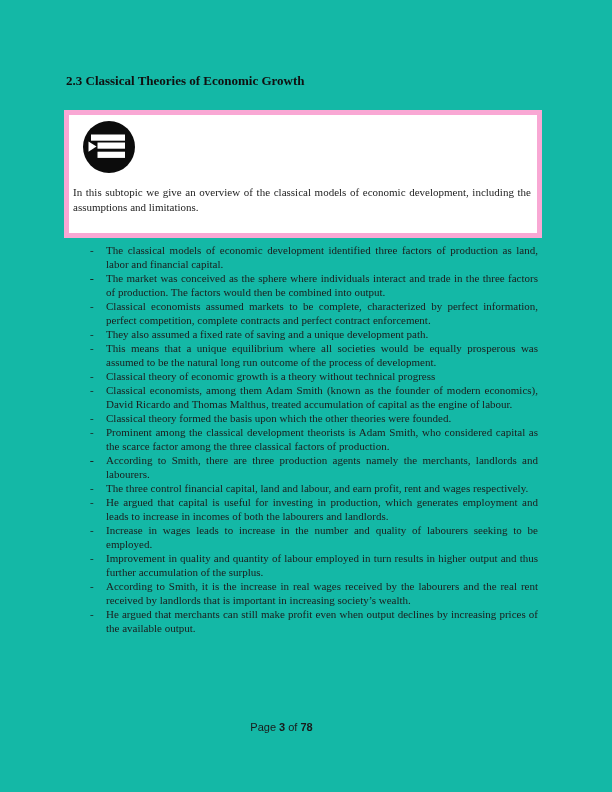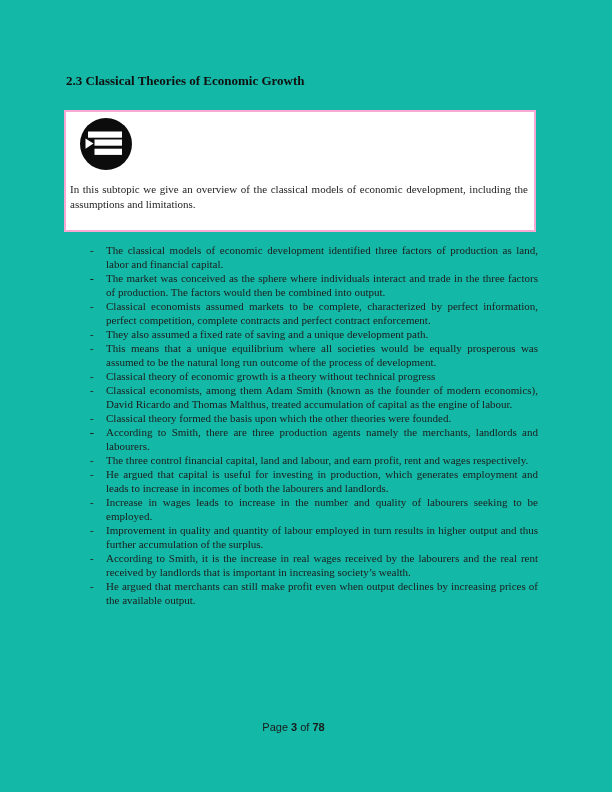--- a/index.html
+++ b/index.html
@@ -25,21 +25,21 @@
     font-weight: bold;
     color: #101010;
     white-space: nowrap;
   }
   .overview-box {
     position: absolute;
     left: 64px;
     top: 110px;
     width: 468px;
     height: 118px;
-    border: 2px solid #f9a8d4;
+    border: 5px solid #f9a8d4;
     background: #ffffff;
   }
   .box-icon {
     position: absolute;
     left: 14px;
     top: 6px;
     width: 52px;
     height: 52px;
     display: block;
   }
@@ -70,21 +70,21 @@
     text-align-last: left;
     color: #1c1c1c;
   }
   .bullet-marker {
     position: absolute;
     left: 2px;
     top: 0;
   }
   .footer {
     position: absolute;
-    left: 12px;
+    left: 0;
     top: 721px;
     width: 563px;
     display: flex;
     justify-content: center;
     gap: 3px;
     font-family: "Liberation Sans", sans-serif;
     font-size: 11px;
     color: #1a1a1a;
   }
   .footer .b {
@@ -114,21 +114,21 @@
   <div class="bullet-list" id="bullet-list">
       <div class="bullet-item"><span class="bullet-marker">-</span><span>The classical models of economic development identified three factors of production as land, labor and financial capital.</span></div>
       <div class="bullet-item"><span class="bullet-marker">-</span></div>
       <div class="bullet-item"><span class="bullet-marker">-</span><span>The market was conceived as the sphere where individuals interact and trade in the three factors of production. The factors would then be combined into output.</span></div>
       <div class="bullet-item"><span class="bullet-marker">-</span><span>Classical economists assumed markets to be complete, characterized by perfect information, perfect competition, complete contracts and perfect contract enforcement.</span></div>
       <div class="bullet-item"><span class="bullet-marker">-</span><span>They also assumed a fixed rate of saving and a unique development path.</span></div>
       <div class="bullet-item"><span class="bullet-marker">-</span><span>This means that a unique equilibrium where all societies would be equally prosperous was assumed to be the natural long run outcome of the process of development.</span></div>
       <div class="bullet-item"><span class="bullet-marker">-</span><span>Classical theory of economic growth is a theory without technical progress</span></div>
       <div class="bullet-item"><span class="bullet-marker">-</span><span>Classical economists, among them Adam Smith (known as the founder of modern economics), David Ricardo and Thomas Malthus, treated accumulation of capital as the engine of labour.</span></div>
       <div class="bullet-item"><span class="bullet-marker">-</span><span>Classical theory formed the basis upon which the other theories were founded.</span></div>
-      <div class="bullet-item"><span class="bullet-marker">-</span></div>
+      <div class="bullet-item"><span class="bullet-marker">-</span><span>Prominent among the classical development theorists is Adam Smith, who considered capital as the scarce factor among the three classical factors of production.</span></div>
       <div class="bullet-item"><span class="bullet-marker">-</span></div>
       <div class="bullet-item"><span class="bullet-marker">-</span><span>According to Smith, there are three production agents namely the merchants, landlords and labourers.</span></div>
       <div class="bullet-item"><span class="bullet-marker">-</span><span>The three control financial capital, land and labour, and earn profit, rent and wages respectively.</span></div>
       <div class="bullet-item"><span class="bullet-marker">-</span><span>He argued that capital is useful for investing in production, which generates employment and leads to increase in incomes of both the labourers and landlords.</span></div>
       <div class="bullet-item"><span class="bullet-marker">-</span><span>Increase in wages leads to increase in the number and quality of labourers seeking to be employed.</span></div>
       <div class="bullet-item"><span class="bullet-marker">-</span><span>Improvement in quality and quantity of labour employed in turn results in higher output and thus further accumulation of the surplus.</span></div>
       <div class="bullet-item"><span class="bullet-marker">-</span><span>According to Smith, it is the increase in real wages received by the labourers and the real rent received by landlords that is important in increasing society’s wealth.</span></div>
       <div class="bullet-item"><span class="bullet-marker">-</span><span>He argued that merchants can still make profit even when output declines by increasing prices of the available output.</span></div>
     </div>
 

